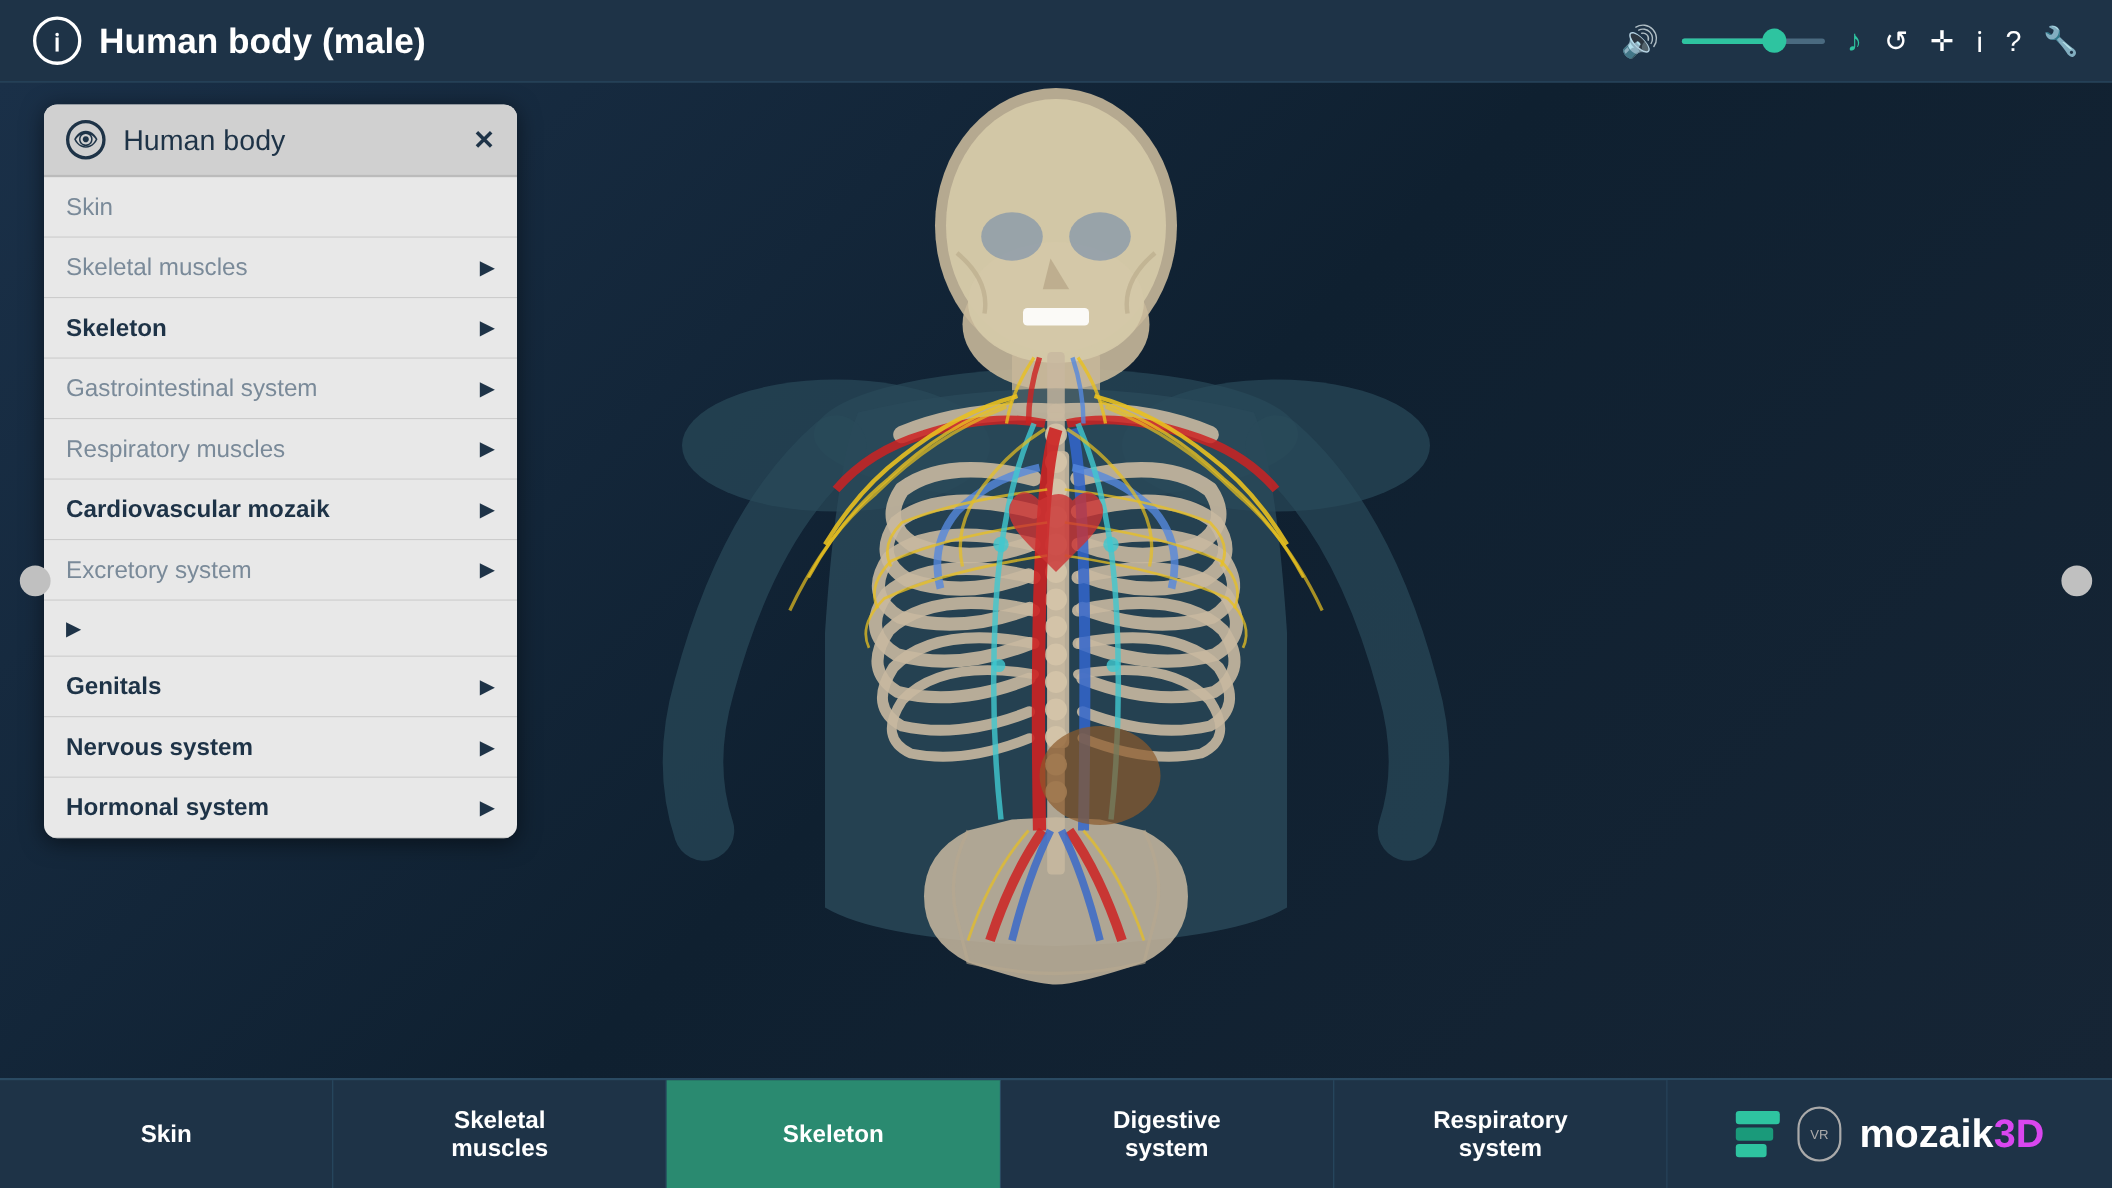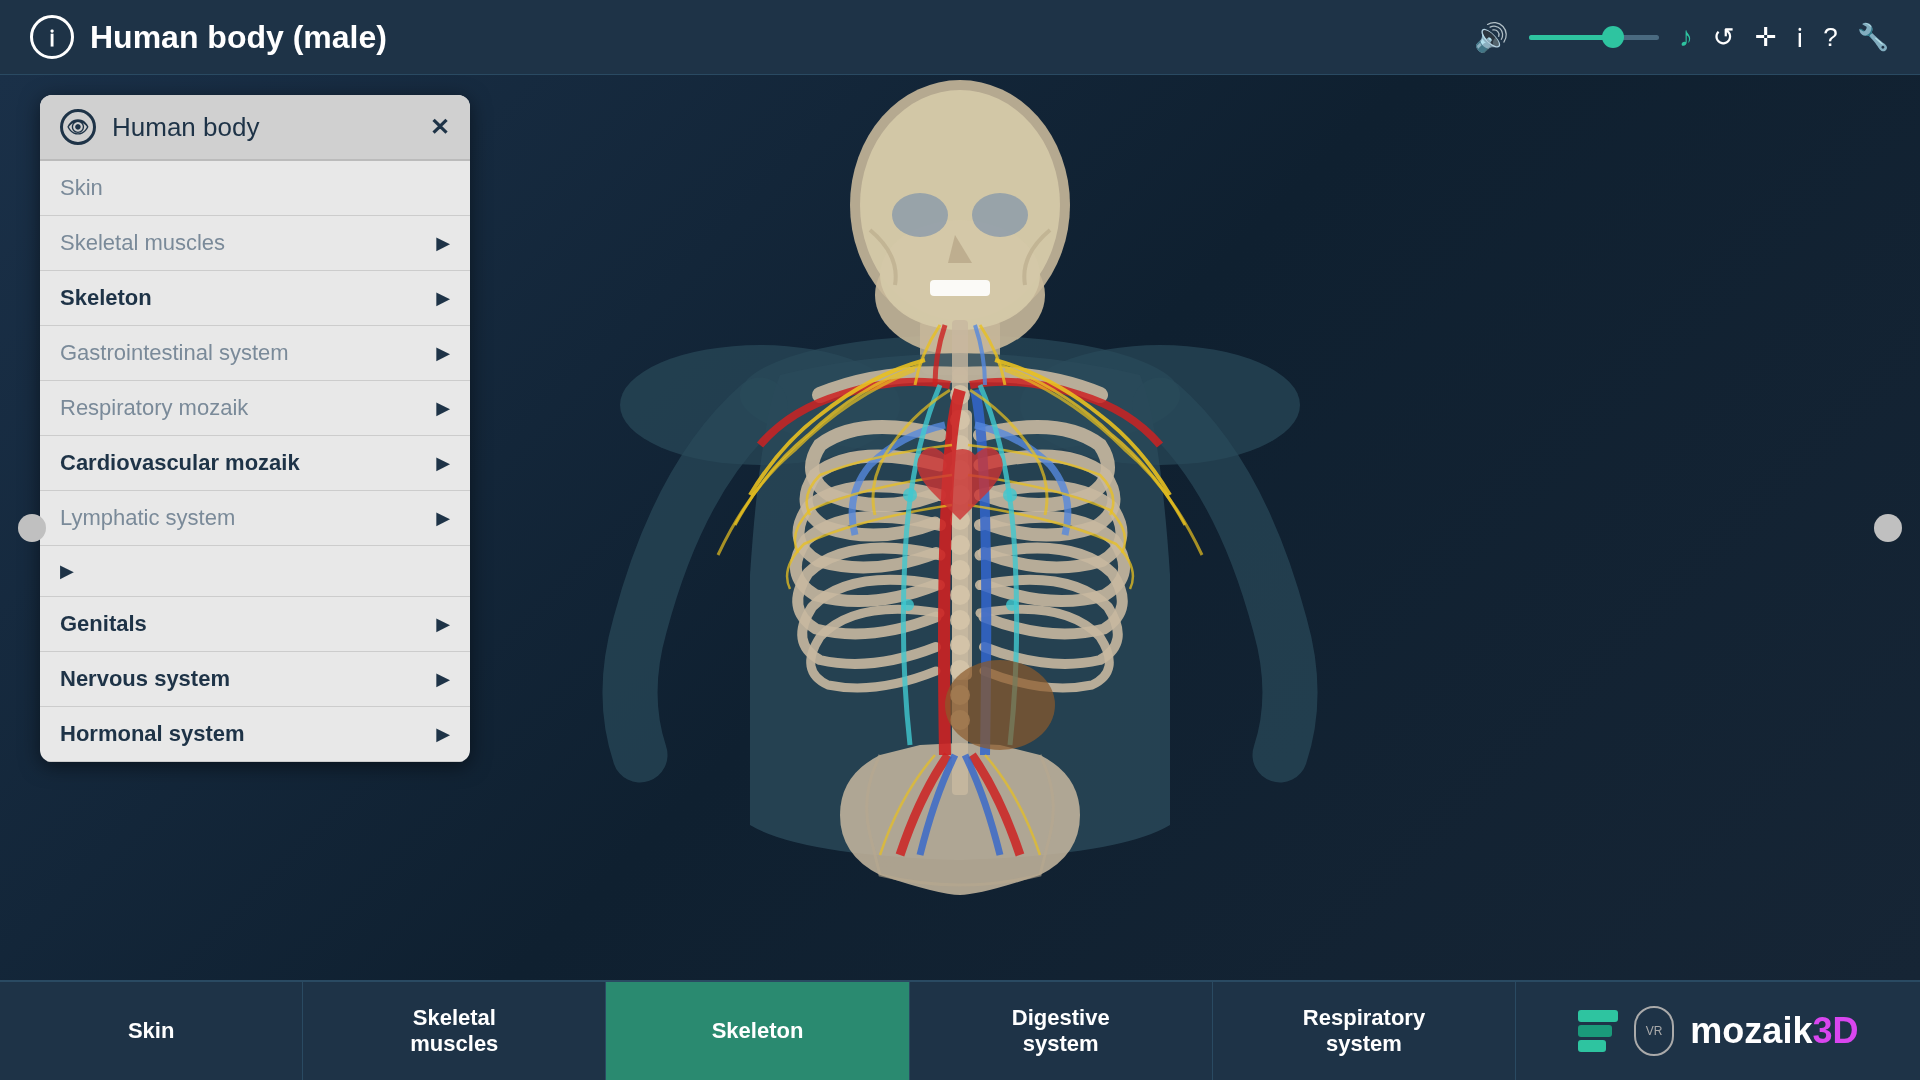--- a/index.html
+++ b/index.html
@@ -440,29 +440,29 @@
         </div>
         <div class="menu-item">
           <span class="menu-item-label bold">Skeleton</span>
           <span class="menu-arrow">▶</span>
         </div>
         <div class="menu-item">
           <span class="menu-item-label dim">Gastrointestinal system</span>
           <span class="menu-arrow">▶</span>
         </div>
         <div class="menu-item">
-          <span class="menu-item-label dim">Respiratory mozaik</span>
+          <span class="menu-item-label dim">Respiratory muscles</span>
           <span class="menu-arrow">▶</span>
         </div>
         <div class="menu-item">
           <span class="menu-item-label bold">Cardiovascular mozaik</span>
           <span class="menu-arrow">▶</span>
         </div>
         <div class="menu-item">
-          <span class="menu-item-label dim">Lymphatic system</span>
+          <span class="menu-item-label dim">Excretory system</span>
           <span class="menu-arrow">▶</span>
         </div>
         <div class="menu-item">
           <span class="menu-arrow">▶</span>
         </div>
         <div class="menu-item">
           <span class="menu-item-label bold">Genitals</span>
           <span class="menu-arrow">▶</span>
         </div>
         <div class="menu-item">

